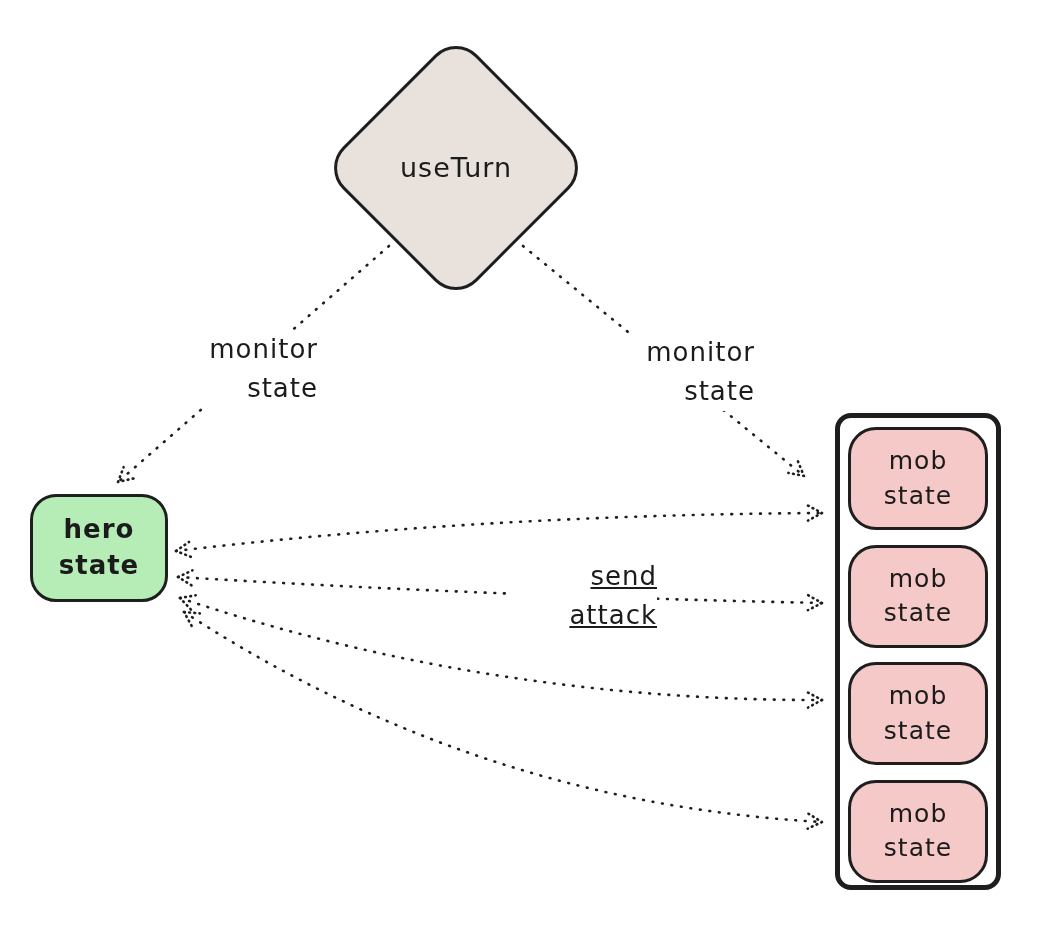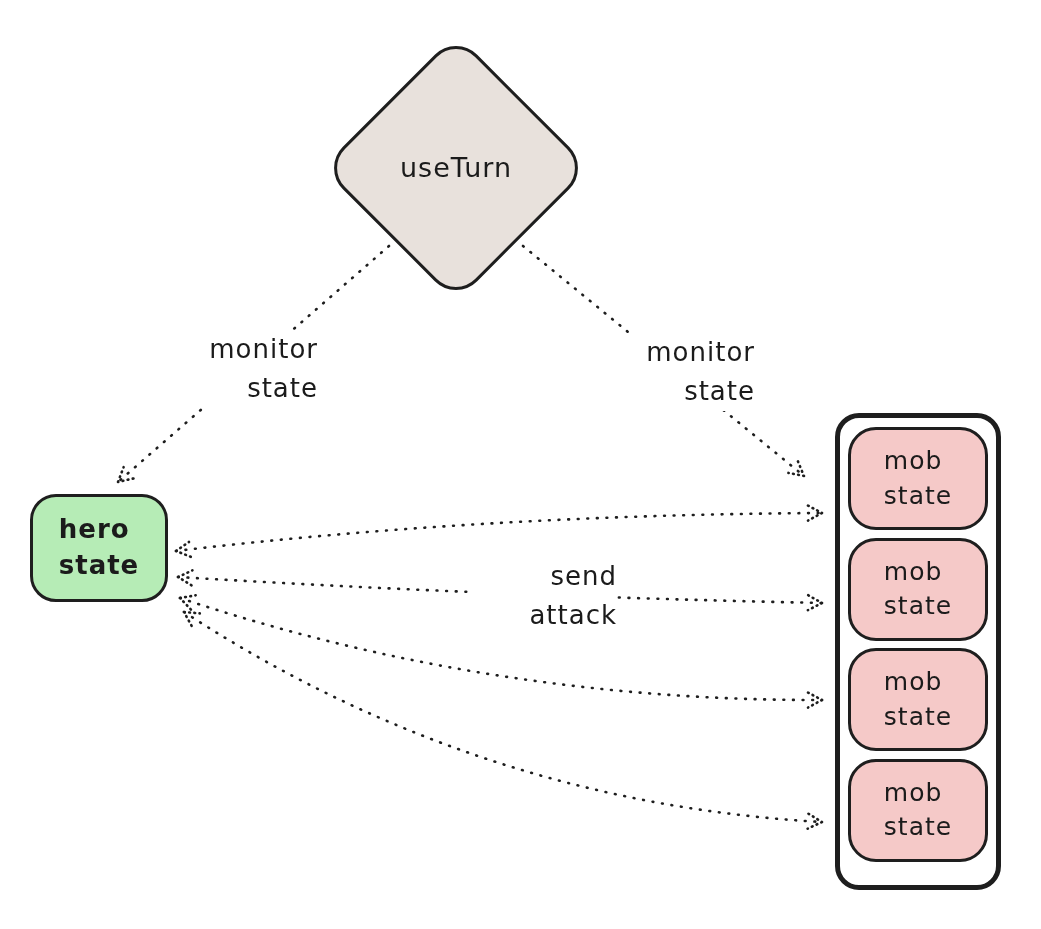--- a/index.html
+++ b/index.html
@@ -19,21 +19,21 @@
   svg.connectors {
     position: absolute;
     left: 0; top: 0;
     width: 1041px;
     height: 929px;
     z-index: 1;
     pointer-events: none;
   }
   .node-label {
     white-space: pre-line;
-    text-align: left;
+    text-align: center;
     line-height: 1.38;
     letter-spacing: 1px;
   }
   
   .diamond-wrap {
     position: absolute;
     left: 361px;
     top: 73px;
     width: 190px;
     height: 190px;
@@ -81,27 +81,27 @@
   }
   
   .mob-container {
     position: absolute;
     left: 835px;
     top: 413px;
     width: 166px;
     height: 477px;
     background: var(--color-mob-container-fill, #ffffff);
     border: 5px solid var(--color-stroke, #1e1e1e);
-    border-radius: 24px;
+    border-radius: 16px;
     box-sizing: border-box;
     display: flex;
     flex-direction: column;
     justify-content: space-between;
     align-items: center;
-    padding: 9px 0 23px 0;
+    padding: 9px 0 2px 0;
     z-index: 2;
   }
   .mob-box {
     width: 140px;
     height: 103px;
     background: var(--color-mob-fill, #f5c9c8);
     border: 3px solid var(--color-stroke, #1e1e1e);
     border-radius: 28px;
     box-sizing: border-box;
     display: flex;
@@ -115,21 +115,21 @@
     z-index: 3;
     background: var(--color-background, #ffffff);
     text-align: right;
     white-space: pre-line;
     line-height: 1.5;
     font-size: 26px;
     letter-spacing: 1px;
   }
   .edge-label.monitor-left  { left: 168px; top: 330px; width: 150px; }
   .edge-label.monitor-right { left: 605px; top: 333px; width: 150px; }
-  .edge-label.send-attack   { left: 472px; top: 557px; width: 145px; }
+  .edge-label.send-attack   { left: 512px; top: 557px; width: 145px; text-decoration: underline; }
 </style>
 </head>
 <body>
 
 <div class="canvas">
 
   <svg class="connectors" viewBox="0 0 1041 929" xmlns="http://www.w3.org/2000/svg">
     <defs>
       <marker id="arrowDotted" viewBox="-17 -10 20 20" markerWidth="20" markerHeight="20" refX="0" refY="0" orient="auto-start-reverse" markerUnits="userSpaceOnUse">
         <path d="M -14 -7.5 L 0 0 M 0 0 L -14 7.5" fill="none" stroke="#1e1e1e" stroke-width="2.6" stroke-linecap="round" stroke-dasharray="0.8 4.4"></path>

